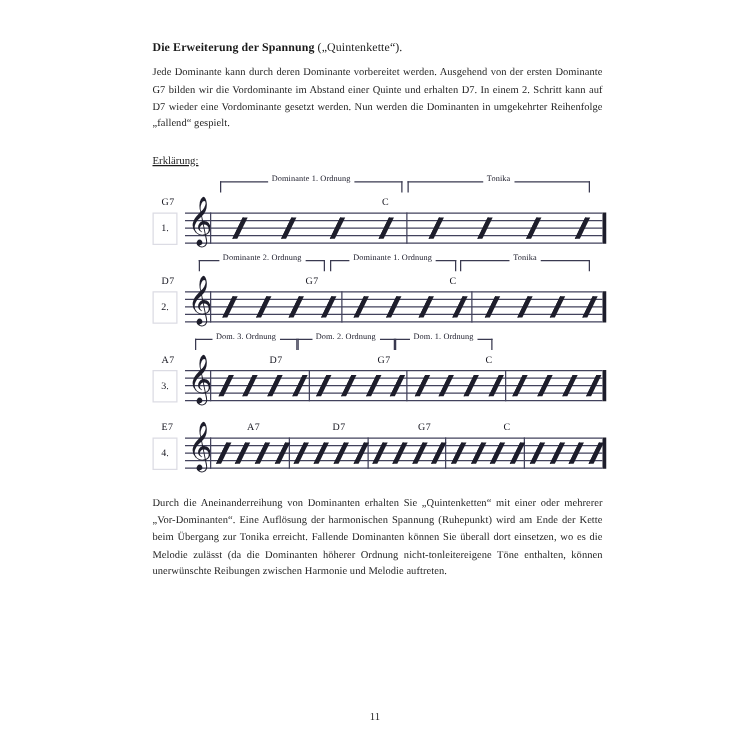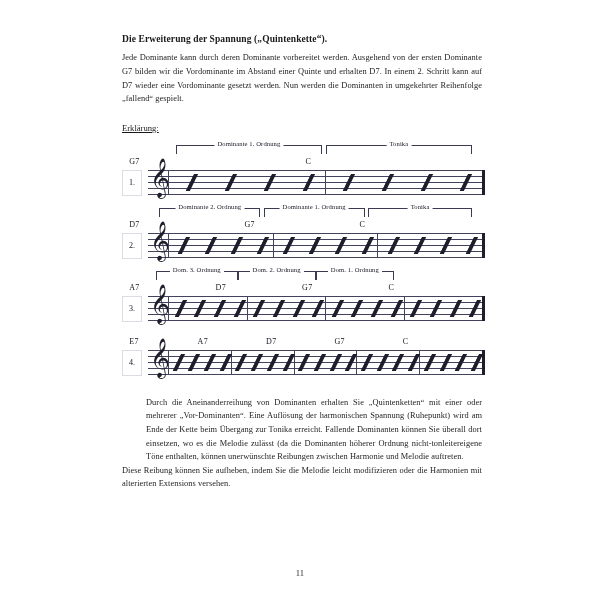--- a/index.html
+++ b/index.html
@@ -16,21 +16,21 @@
     box-sizing:border-box;
     padding:34px 118px 0 122px;
   }
   .heading{
     font-size:9.5px;
     font-weight:bold;
     letter-spacing:0.1px;
     margin:0 0 6px 0;
     line-height:1.2;
   }
-  .heading .reg{font-weight:bold;}
+  .heading .reg{font-weight:normal;}
   .para{
     font-size:8.4px;
     line-height:1.62;
     text-align:justify;
     margin:0;
     letter-spacing:0.05px;
     color:#242424;
   }
   .erklaerung{
     font-size:8.6px;
@@ -143,21 +143,20 @@
     transform:skewX(0deg);
   }
   .note-below{
     font-size:7.6px;
     margin:3px 0 0 58px;
     color:#242424;
     letter-spacing:0.1px;
   }
   .bottom-para{
     margin-top:16px;
-    margin-left:24px;
   }
   .pagenum{
     position:absolute;
     bottom:22px;left:0;right:0;
     text-align:center;
     font-size:8.6px;
     color:#2a2a2a;
   }
 </style>
 </head>
@@ -349,16 +348,15 @@
             <div class="slash" style="left: 83.785%;"></div>
             <div class="slash" style="left: 88.485%;"></div>
             <div class="slash" style="left: 93.185%;"></div>
             <div class="slash" style="left: 97.885%;"></div>
           </div>
         </div>
       </div>
     </div>
 
   <p class="para bottom-para">Durch die Aneinanderreihung von Dominanten erhalten Sie „Quintenketten“ mit einer oder mehrerer „Vor-Dominanten“. Eine Auflösung der harmonischen Spannung (Ruhepunkt) wird am Ende der Kette beim Übergang zur Tonika erreicht. Fallende Dominanten können Sie überall dort einsetzen, wo es die Melodie zulässt (da die Dominanten höherer Ordnung nicht-tonleitereigene Töne enthalten, können unerwünschte Reibungen zwischen Harmonie und Melodie auftreten.</p>
-  <p class="para">Diese Reibung können Sie aufheben, indem Sie die Melodie leicht modifizieren oder die Harmonien mit alterierten Extensions versehen.</p>
 
   <div class="pagenum">11</div>
 </div>
 
 </body></html>

